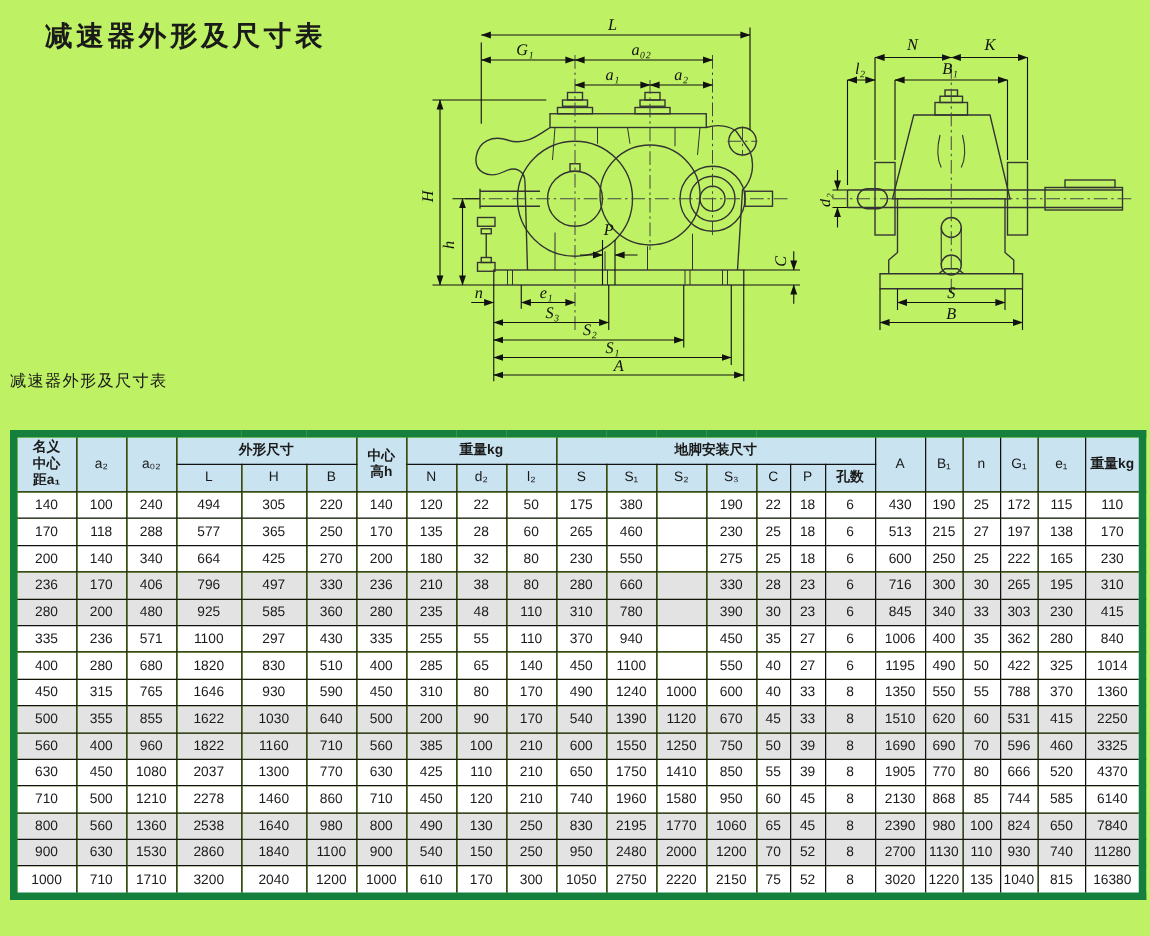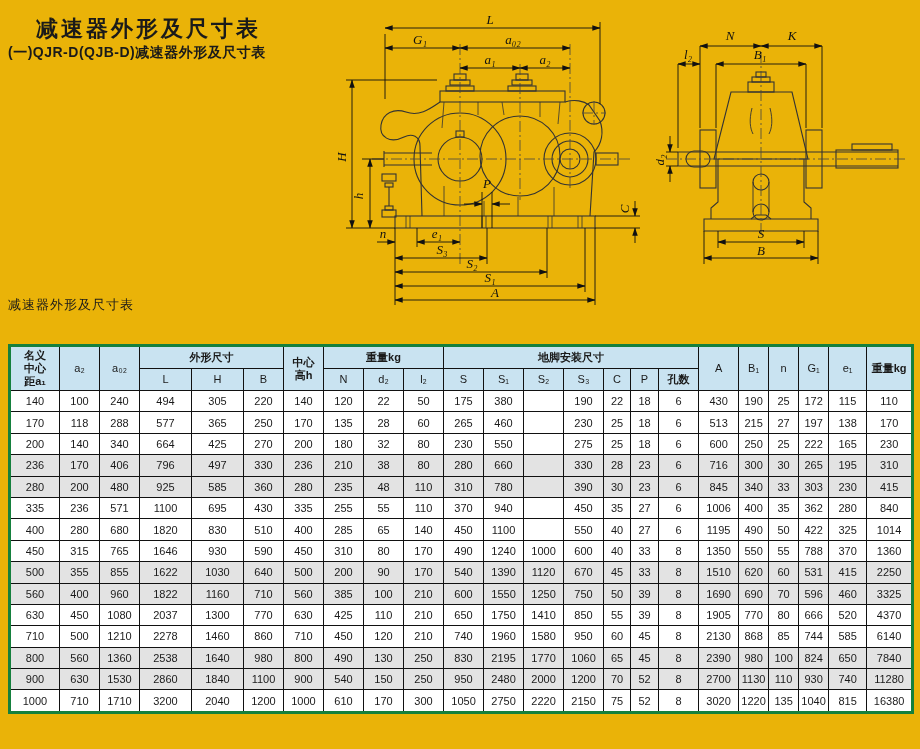--- a/index.html
+++ b/index.html
@@ -1,41 +1,40 @@
 <!DOCTYPE html>
 <html><head>
 <meta charset="utf-8">
 <style>
   html,body{margin:0;padding:0;background:#fff;}
-  #page{position:relative;width:920px;height:749px;background:#eab308;overflow:hidden;
+  #page{position:relative;width:920px;height:749px;background:#bef264;overflow:hidden;
         font-family:"Liberation Sans","DejaVu Sans",sans-serif;color:#1a1a1a;}
   .title{position:absolute;left:36px;top:14px;font-size:22px;font-weight:bold;letter-spacing:3px;}
   .subtitle{position:absolute;left:8px;top:44px;font-size:14px;font-weight:bold;letter-spacing:0.5px;}
   .caption{position:absolute;left:8px;top:296px;font-size:13px;letter-spacing:1px;}
   .drw{position:absolute;}
   .drw text{font-family:"Liberation Serif","DejaVu Serif",serif;font-style:italic;
             font-size:13px;fill:#111;stroke:none;}
   
   #tblwrap{position:absolute;left:8px;top:344px;width:904px;}
-  table{border-collapse:collapse;table-layout:fixed;width:904px;border:3px solid #15803d;}
+  table{border-collapse:collapse;table-layout:fixed;width:904px;border:6px solid #15803d;}
   th,td{border:1px solid #111;text-align:center;vertical-align:middle;overflow:hidden;
         font-size:11px;font-weight:normal;padding:0;}
   thead th{background:#c9e3f1;height:21px;line-height:13px;}
   thead th.zh{font-weight:bold;}
   thead th.pad{padding:0 8px;}
   tbody td{height:20.4px;background:#fff;}
   tbody tr.shaded td{background:#e3e3e3;}
 </style>
 </head>
 <body>
 
 <div id="page">
 
   <div class="title">减速器外形及尺寸表</div>
-  <div class="subtitle">(一)QJR-D(QJB-D)减速器外形及尺寸表</div>
 
   <svg class="drw" style="left:332px;top:4px" width="332" height="302" viewBox="0 0 332 302">
     <defs>
       <marker id="ar1" viewBox="0 0 10 10" refX="9.5" refY="5" markerWidth="9" markerHeight="9" orient="auto-start-reverse">
         <path d="M0,1.6 L10,5 L0,8.4 z" fill="#111"></path>
       </marker>
     </defs>
 
     <g stroke="#333" fill="none" stroke-width="1.1">
       <path d="M90,212 L88,142 C88,132 80,129 72,133 C58,140 47,133 49,121 C51,109 62,104 74,108 C88,113 99,104 108,98"></path>
@@ -379,21 +378,21 @@
             <td>33</td>
             <td>303</td>
             <td>230</td>
             <td>415</td>
           </tr>
           <tr>
             <td>335</td>
             <td>236</td>
             <td>571</td>
             <td>1100</td>
-            <td>695</td>
+            <td>297</td>
             <td>430</td>
             <td>335</td>
             <td>255</td>
             <td>55</td>
             <td>110</td>
             <td>370</td>
             <td>940</td>
             <td></td>
             <td>450</td>
             <td>35</td>

